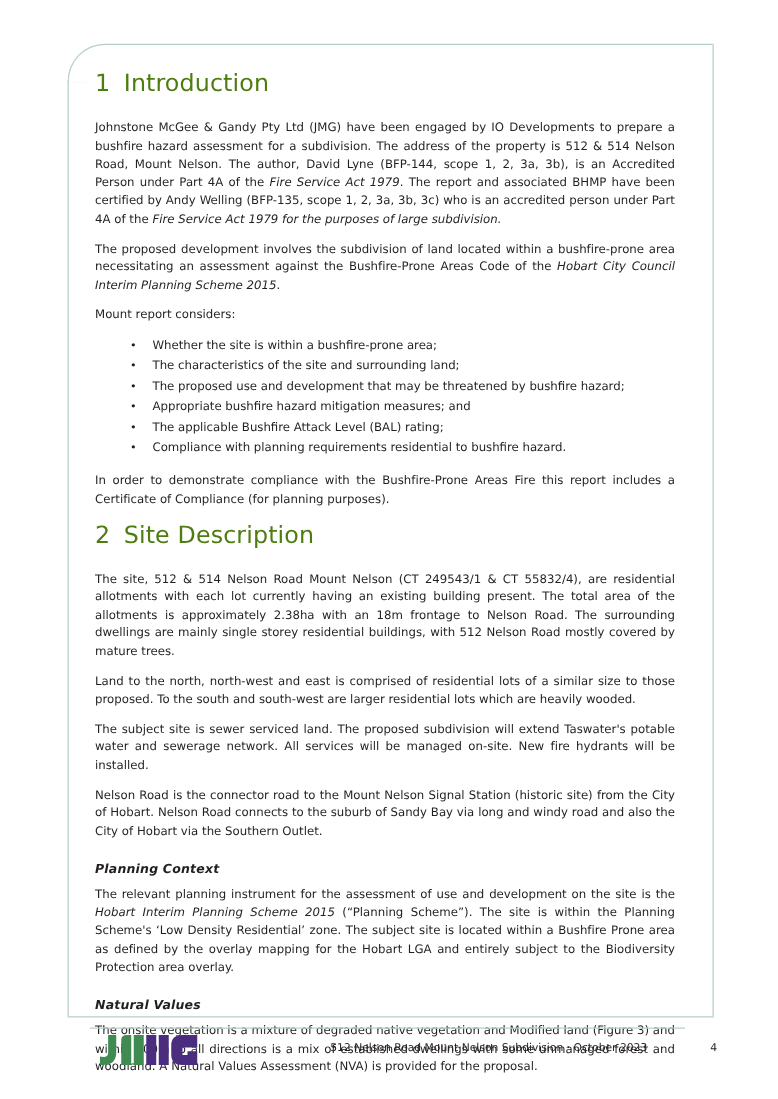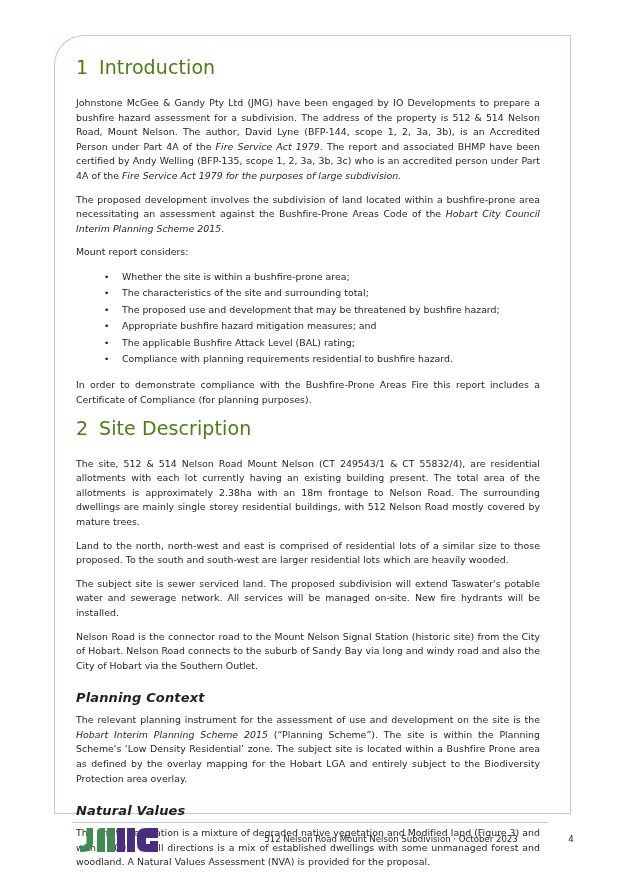--- a/index.html
+++ b/index.html
@@ -107,21 +107,21 @@
   }
   ul.bullets li::before {
     content: "\2022";
     position: absolute;
     left: 28px;
     top: 0;
     font-size: 9px;
   }
 
   h3.sub-heading {
-    font-size: 13px;
+    font-size: 10px;
     font-style: italic;
     font-weight: bold;
     margin: 17px 0 8px 0;
     letter-spacing: 0.15px;
   }
 
   
   .footer-rule {
     position: absolute;
     left: 72px;
@@ -180,21 +180,21 @@
   </h1>
 
   <p class="body">Johnstone McGee &amp; Gandy Pty Ltd (JMG) have been engaged by IO Developments to prepare a bushfire hazard assessment for a subdivision. The address of the property is 512 &amp; 514 Nelson Road, Mount Nelson. The author, David Lyne (BFP-144, scope 1, 2, 3a, 3b), is an Accredited Person under Part 4A of the <em class="it">Fire Service Act 1979</em>. The report and associated BHMP have been certified by Andy Welling (BFP-135, scope 1, 2, 3a, 3b, 3c) who is an accredited person under Part 4A of the <em class="it">Fire Service Act 1979 for the purposes of large subdivision.</em></p>
 
   <p class="body">The proposed development involves the subdivision of land located within a bushfire-prone area necessitating an assessment against the Bushfire-Prone Areas Code of the <em class="it">Hobart City Council Interim Planning Scheme 2015</em>.</p>
 
   <p class="body">Mount report considers:</p>
 
   <ul class="bullets">
     <li>Whether the site is within a bushfire-prone area;</li>
-    <li>The characteristics of the site and surrounding total;</li>
+    <li>The characteristics of the site and surrounding land;</li>
     <li>The proposed use and development that may be threatened by bushfire hazard;</li>
     <li>Appropriate bushfire hazard mitigation measures; and</li>
     <li>The applicable Bushfire Attack Level (BAL) rating;</li>
     <li>Compliance with planning requirements residential to bushfire hazard.</li>
   </ul>
 
   <p class="body">In order to demonstrate compliance with the Bushfire-Prone Areas Fire this report includes a Certificate of Compliance (for planning purposes).</p>
 
   <h1 class="section-heading sec2">
     <span class="num">2</span><span>Site Description</span>

